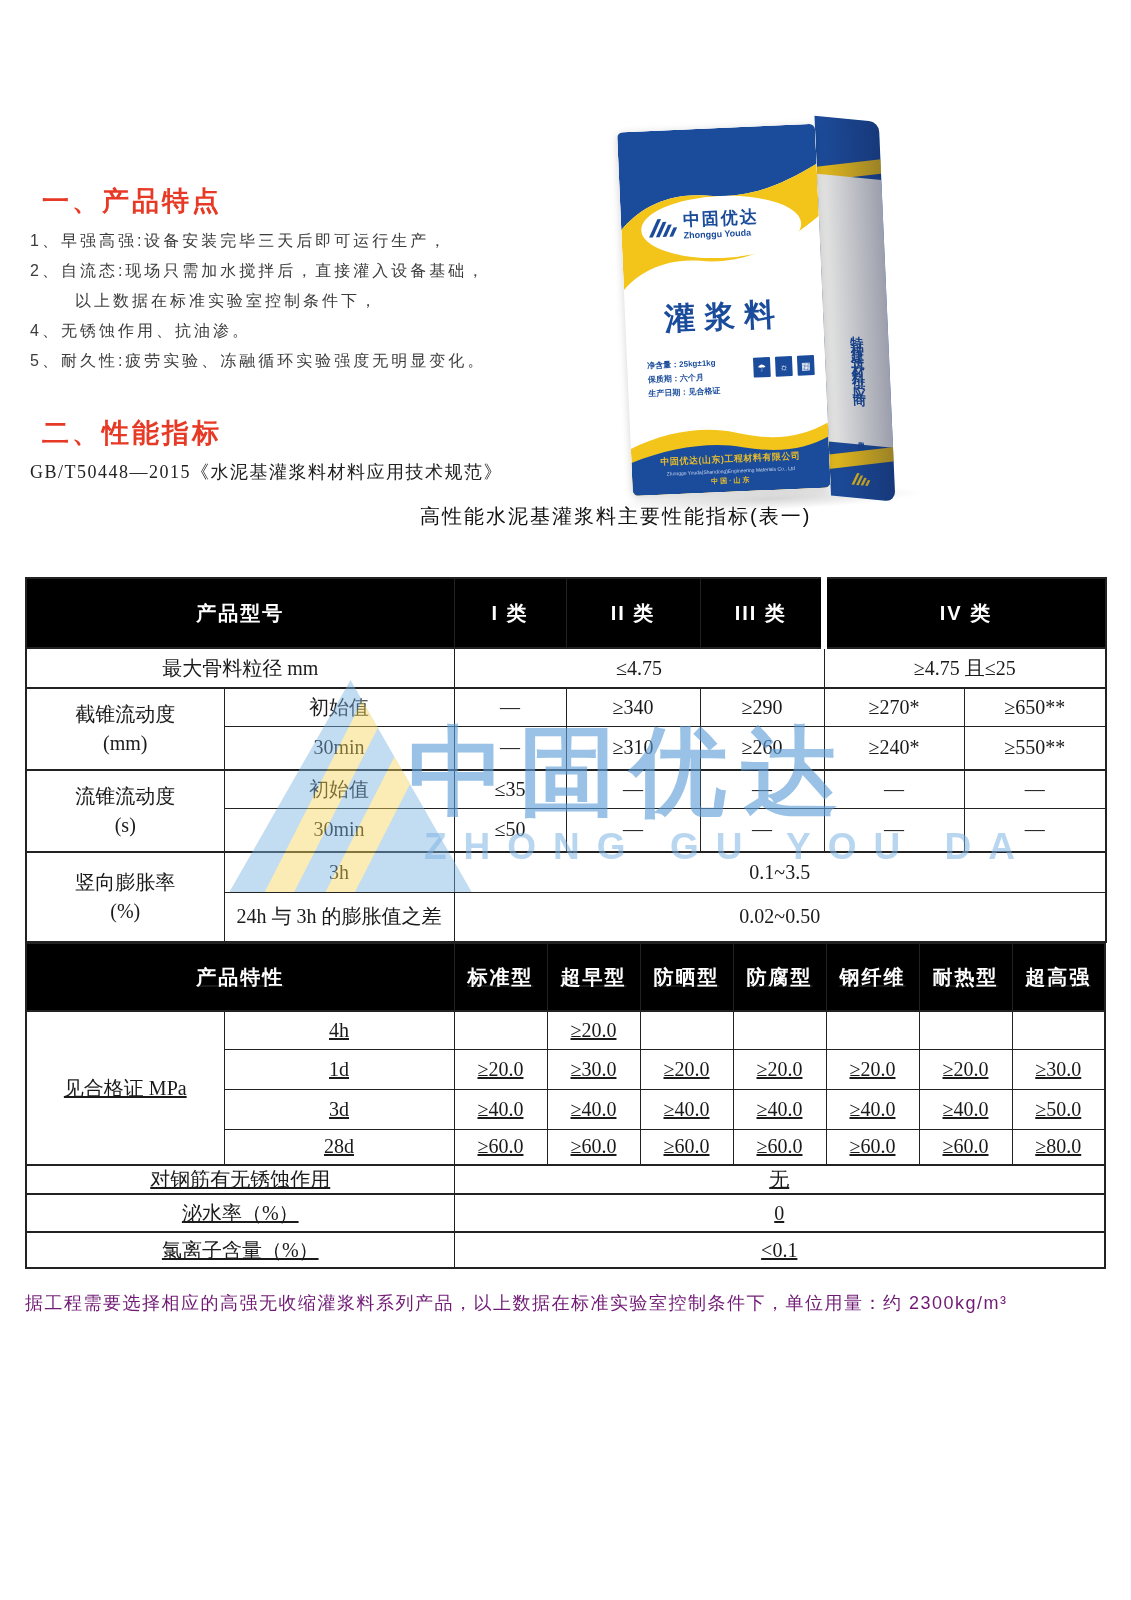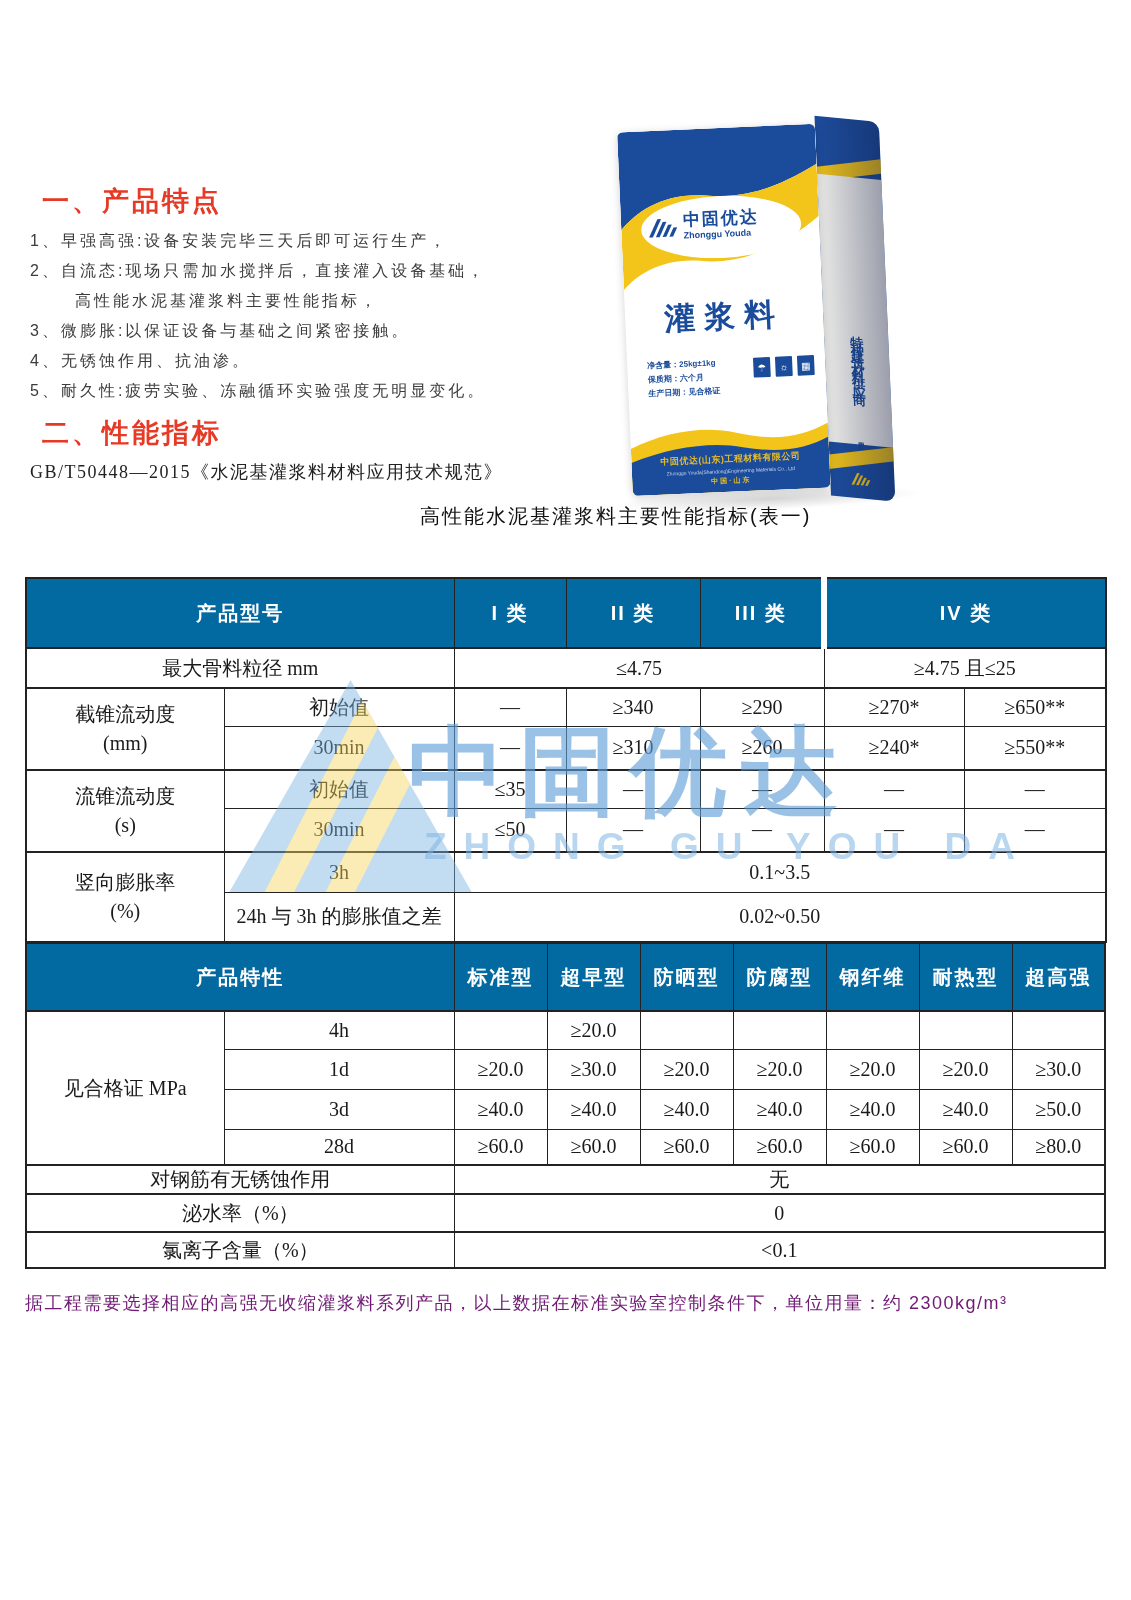--- a/index.html
+++ b/index.html
@@ -36,29 +36,29 @@
   table.spec{
     border-collapse:collapse; table-layout:fixed; width:1080px;
     font-family:"Liberation Serif","DejaVu Serif",serif; color:#1a1a1a;
   }
   table.spec td, table.spec th{
     border:1px solid #222; text-align:center; vertical-align:middle;
     font-size:20px; font-weight:normal; padding:0; overflow:hidden;
   }
   table.spec{border:2px solid #222;}
   table.spec th.red{
-    background:#0369a1; color:#fff; font-weight:bold; font-size:20px;
+    background:#000000; color:#fff; font-weight:bold; font-size:20px;
     font-family:"Liberation Sans","DejaVu Sans",sans-serif; letter-spacing:2px;
   }
   table.spec th.gap{border-left:6px solid #ffffff;}
   tr.bt2 td{border-top:2px solid #222;}
   td.glabel div{line-height:1.45;}
   td.small{font-size:17px;}
   td.left{text-align:left; padding-left:3px;}
-  #table2{margin-top:-1px;}
+  #table2{margin-top:-1px;text-decoration:underline;}
   
   #watermark{position:absolute; left:0; top:0; width:1131px; height:1600px;
     pointer-events:none;}
   #wm-tri{position:absolute; left:228px; top:680px; opacity:.45;}
   #wm-text{
     position:absolute; left:408px; top:708px; font-size:97px; font-weight:bold;
     color:rgba(92,156,214,.62); letter-spacing:14px; white-space:nowrap;
   }
   #wm-sub{
     position:absolute; left:424px; top:826px; font-size:37px; font-weight:bold;
@@ -118,22 +118,21 @@
 </head>
 <body>
 
 <div id="page">
 
   <div class="sec-title" style="top:183px;">一、产品特点</div>
 
   <div id="features">
     <div class="feat-line">1、早强高强:设备安装完毕三天后即可运行生产，</div>
     <div class="feat-line">2、自流态:现场只需加水搅拌后，直接灌入设备基础，</div>
-    <div class="feat-line indent">高性能水泥基灌浆料主要性能指标，</div>
-    <div class="feat-line">3、微膨胀:以保证设备与基础之间紧密接触。</div>
+    <div class="feat-line indent">以上数据在标准实验室控制条件下，</div>
     <div class="feat-line">4、无锈蚀作用、抗油渗。</div>
     <div class="feat-line">5、耐久性:疲劳实验、冻融循环实验强度无明显变化。</div>
   </div>
 
   <div class="sec-title" style="top:415px;">二、性能指标</div>
 
   <div id="standard-line">GB/T50448—2015《水泥基灌浆料材料应用技术规范》</div>
 
   <div id="table1-caption">高性能水泥基灌浆料主要性能指标(表一)</div>
 

